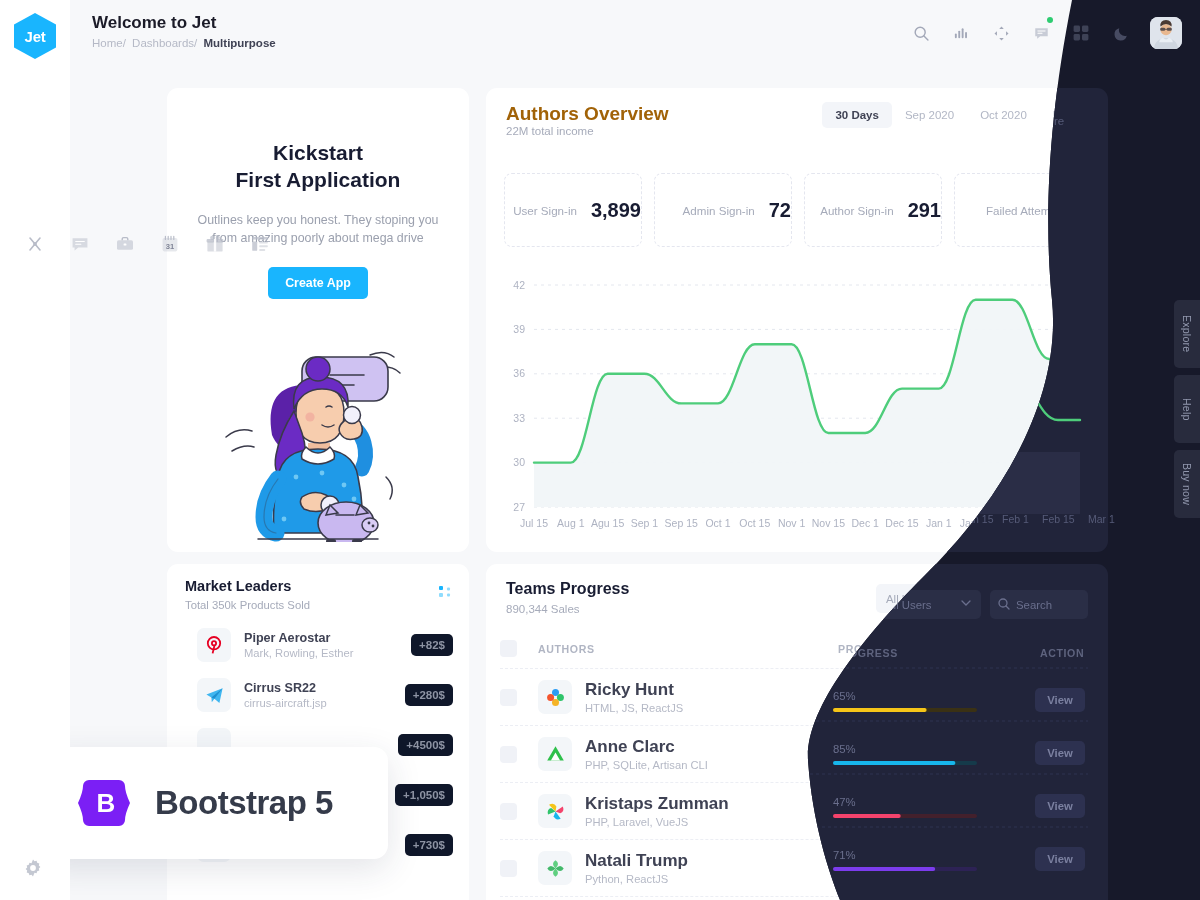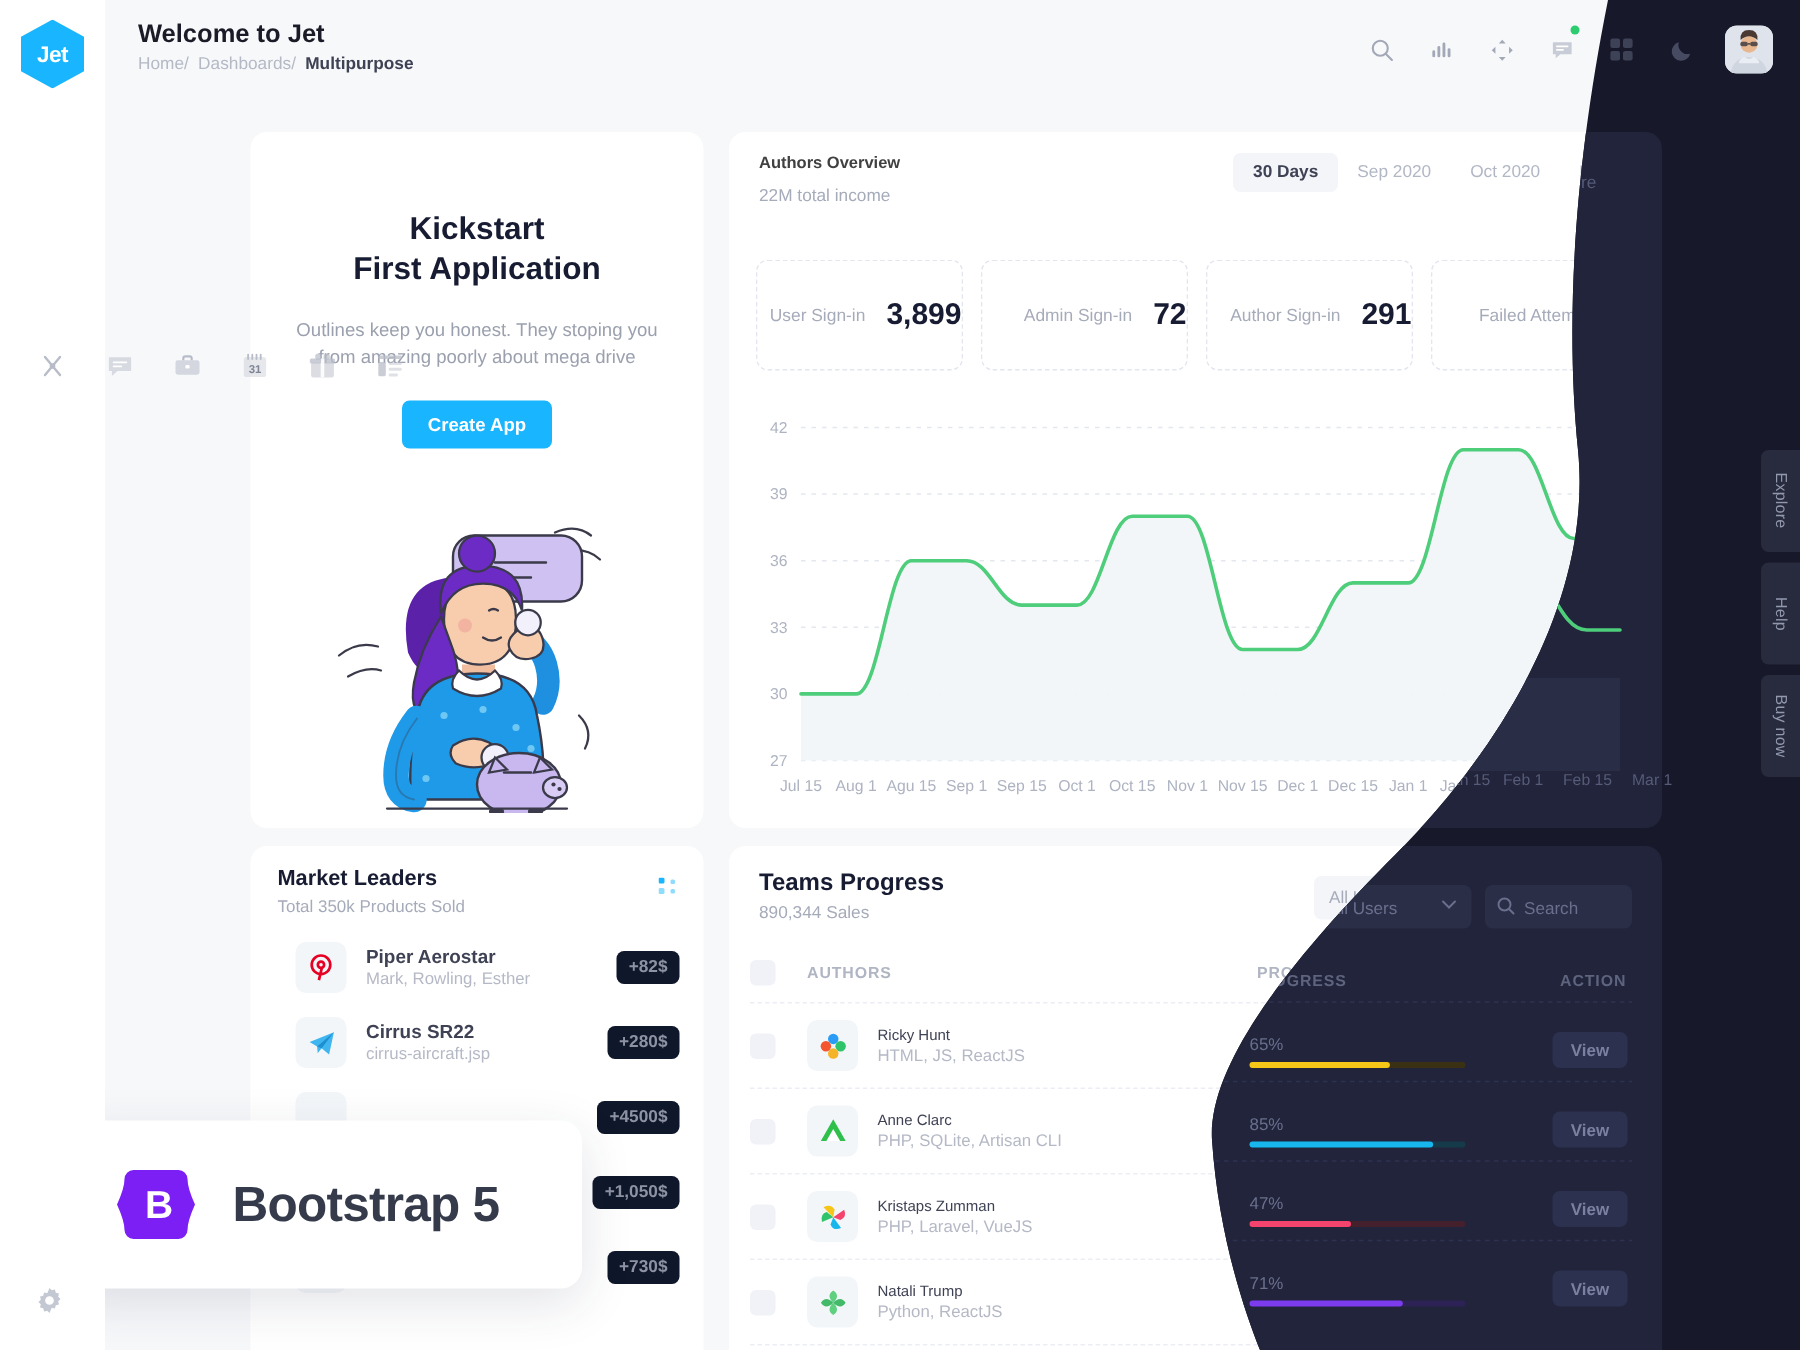--- a/index.html
+++ b/index.html
@@ -64,21 +64,21 @@
   .ks-sub { margin-top: 17px; text-align: center; font-size: 12.4px; color: #9ba0ae; line-height: 1.48; padding: 0 28px; }
   .ks-btn {
     display: block; margin: 20px auto 0; background: #19b5fe; color: #fff;
     border: none; border-radius: 5px; padding: 9px 17px; font-size: 12.4px; font-weight: bold;
     font-family: inherit; cursor: pointer;
   }
   .ks-illus { position: absolute; left: 0; right: 0; bottom: 10px; display: flex; justify-content: center; }
 
   
   #authors { left: 416px; top: 22px; width: 622px; height: 464px; }
-  .ao-title { position: absolute; left: 20px; top: 15px; font-size: 11px; font-weight: bold; color: #404040; }
+  .ao-title { position: absolute; left: 20px; top: 15px; font-size: 19px; font-weight: bold; color: #a16207; }
   .ao-sub { position: absolute; left: 20px; top: 37px; font-size: 11.5px; color: #a6abba; }
   .ao-tabs { position: absolute; right: 16px; top: 14px; display: flex; align-items: center; }
   .ao-tab { font-size: 11.5px; color: #b2b7c5; padding: 7px 13px; border-radius: 5px; cursor: pointer; white-space: nowrap; }
   .ao-tab.active { background: #f3f5f9; color: #3f4254; font-weight: bold; }
 
   .stats { position: absolute; left: 18px; right: 16px; top: 85px; display: flex; gap: 12px; }
   .stat {
     flex: 1; border: 1px dashed #e4e6ef; border-radius: 8px; height: 74px;
     display: flex; flex-direction: row; align-items: center; justify-content: flex-end; gap: 14px;
   }
@@ -113,21 +113,21 @@
   .tp-head { display: flex; align-items: center; padding: 6px 0 11px; border-bottom: 1px dashed #eceef4; }
   .th { font-size: 10.6px; font-weight: bold; color: #b0b5c3; letter-spacing: 0.6px; }
   .tp-row { display: flex; align-items: center; padding: 11px 0; border-bottom: 1px dashed #eceef4; }
   .cbox { width: 17px; height: 17px; border-radius: 4px; background: #f0f2f7; flex-shrink: 0; cursor: pointer; }
   .col-check { width: 38px; flex-shrink: 0; }
   .col-auth { width: 300px; flex-shrink: 0; display: flex; align-items: center; }
   .col-prog { flex: 1; }
   .col-act { width: 78px; flex-shrink: 0; display: flex; justify-content: flex-end; }
   .au-ico { width: 34px; height: 34px; border-radius: 7px; background: #f3f6f9; display:flex; align-items:center; justify-content:center; flex-shrink:0; }
   .au-txt { margin-left: 13px; }
-  .au-name { font-size: 10px; font-weight: normal; color: #3f4254; }
+  .au-name { font-size: 17px; font-weight: bold; color: #3f4254; }
   .au-skills { font-size: 11.2px; color: #b5b9c6; margin-top: 2px; }
   .pct { font-size: 11.3px; color: #a6abba; }
   .bar { margin-top: 7px; height: 4px; border-radius: 2px; background: #eef0f5; width: 144px; overflow: hidden; }
   .bar > i { display: block; height: 100%; border-radius: 2px; }
   .view-btn { background: #f3f5f9; color: #9aa0b0; border: none; border-radius: 5px; padding: 7px 14px;
     font-size: 11.3px; font-weight: bold; font-family: inherit; cursor: pointer; }
 
   
   #bs-badge {
     position: absolute; left: 40px; top: 747px; width: 348px; height: 112px;

